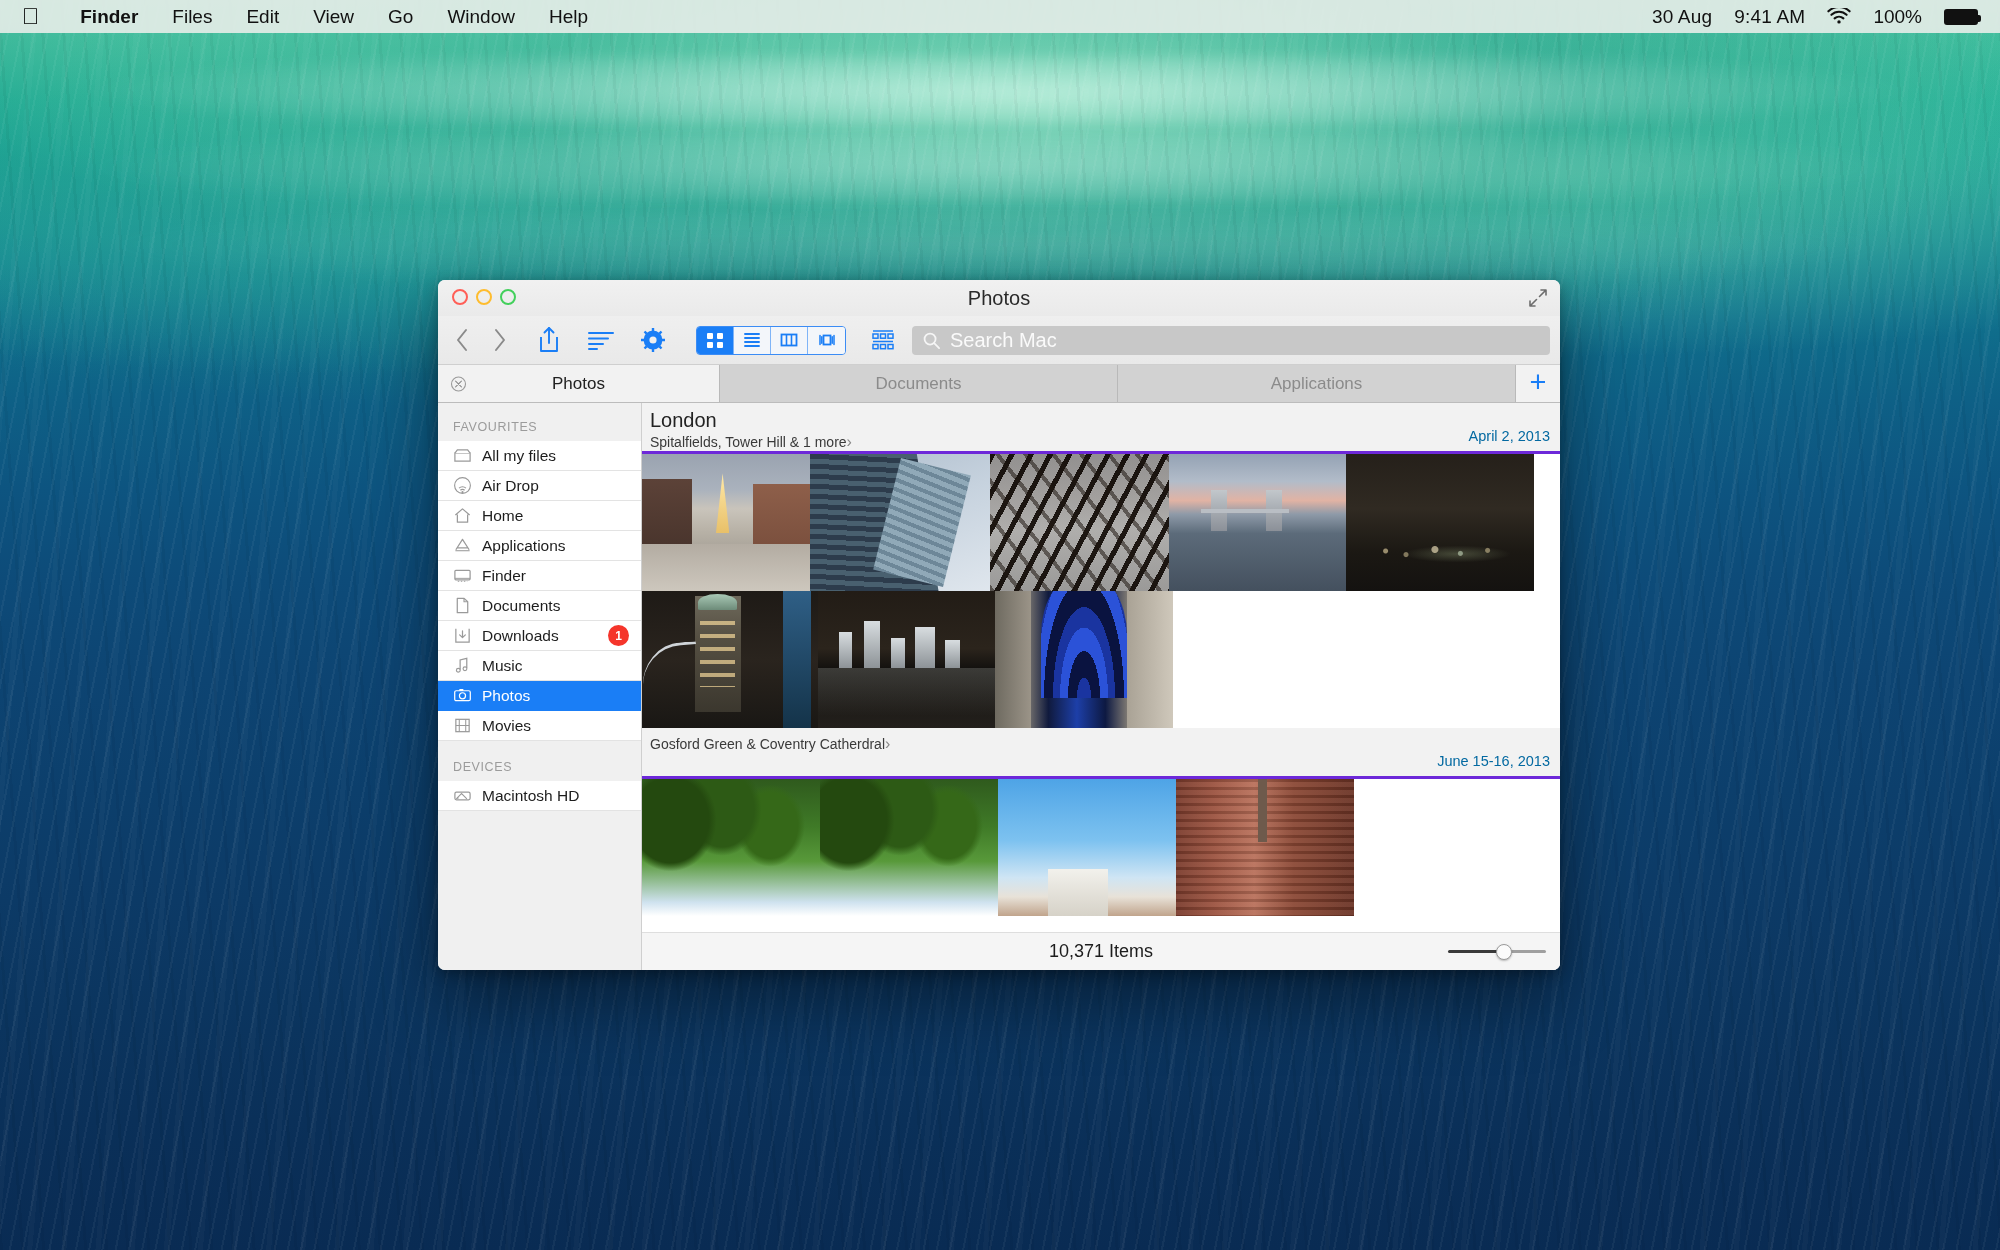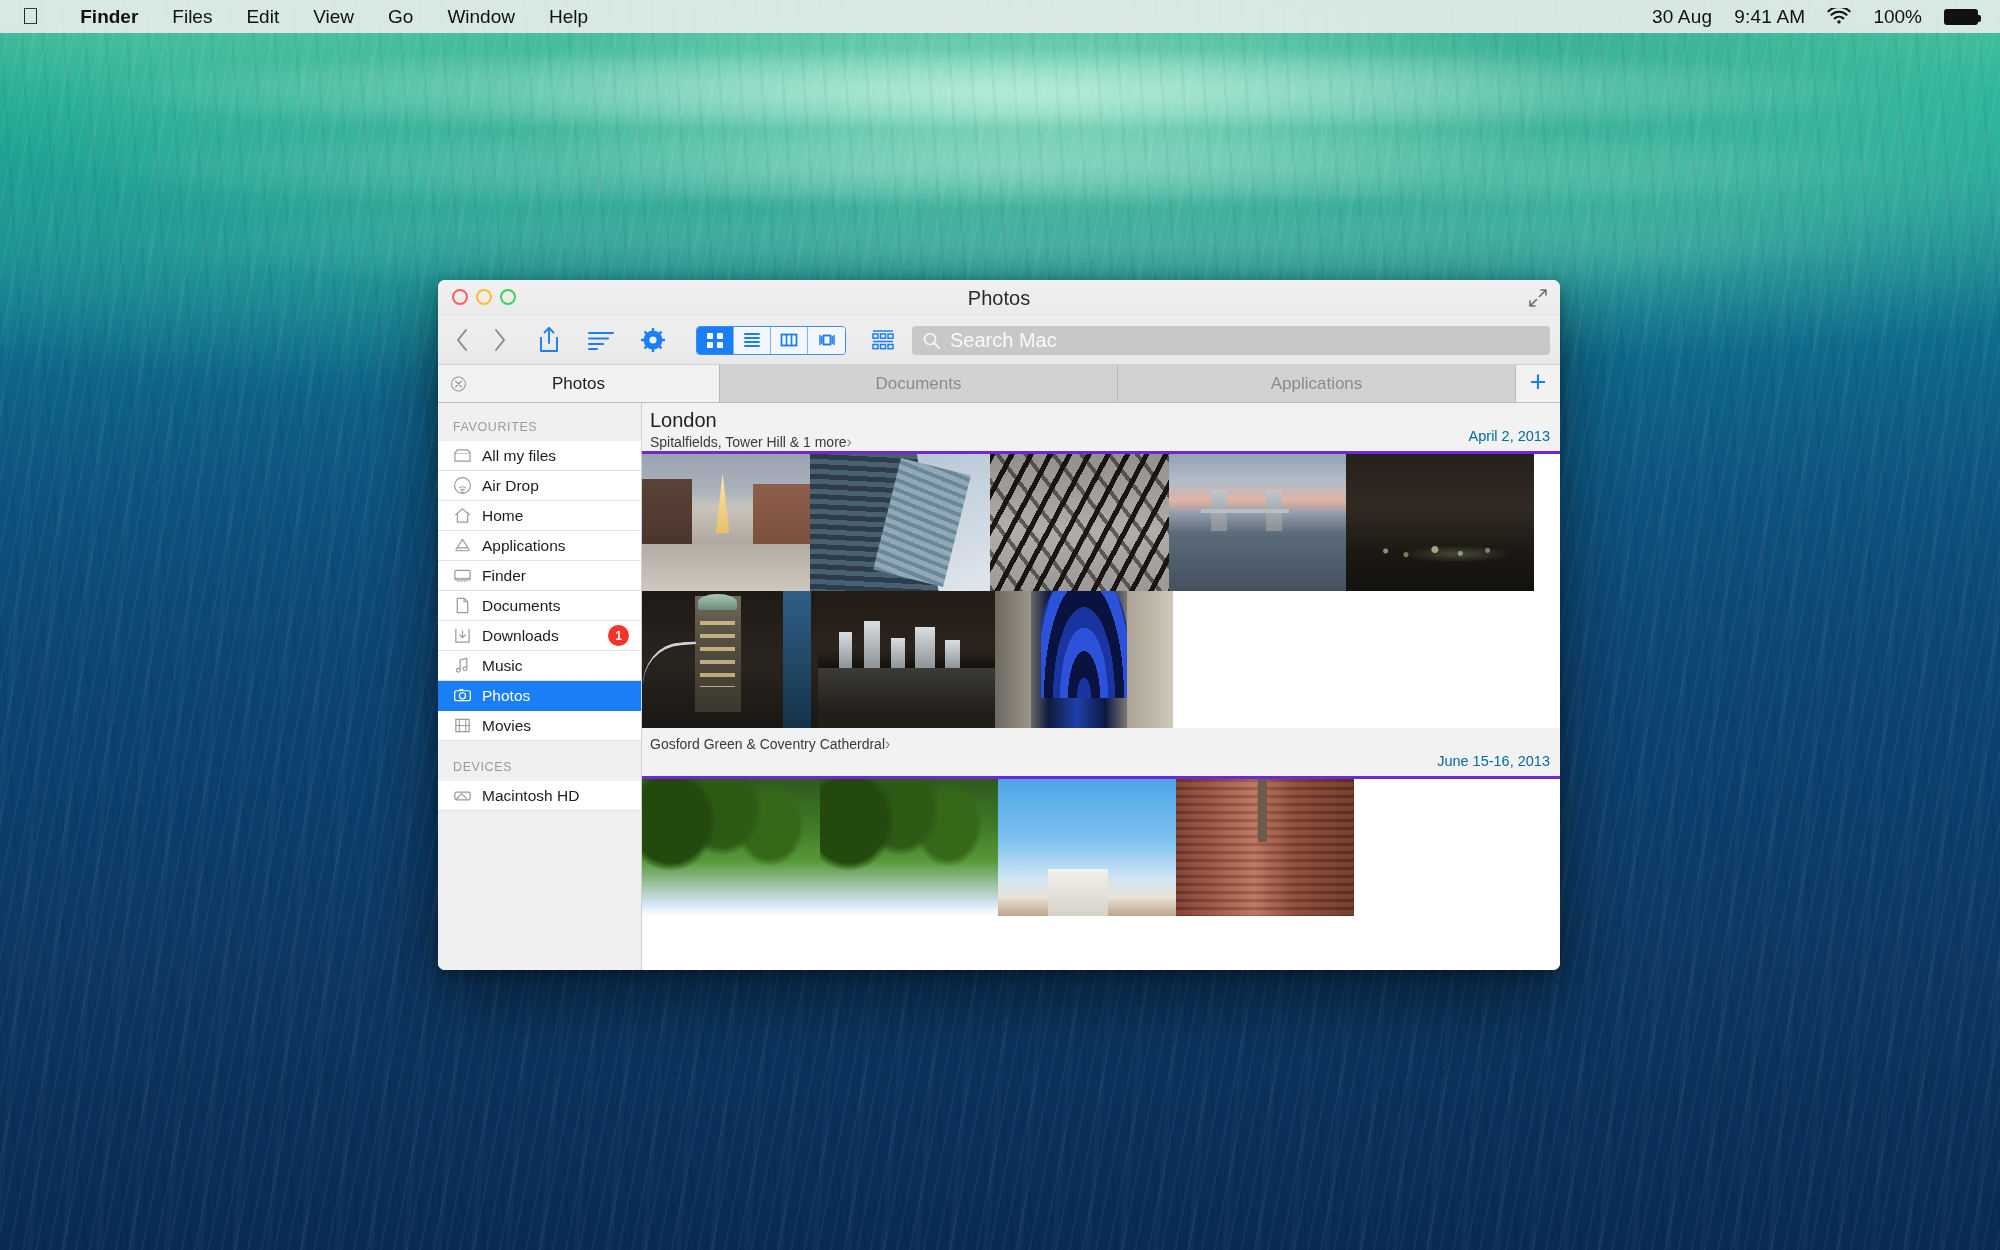--- a/index.html
+++ b/index.html
@@ -717,17 +717,25 @@
         </div>
 
         <div class="photo-row">
           <div class="ph-cell p-trees" style="width:178px"></div>
           <div class="ph-cell p-trees" style="width:178px"></div>
           <div class="ph-cell p-sky" style="width:178px"></div>
           <div class="ph-cell p-brick" style="width:178px"></div>
           <div class="ph-cell blank"></div>
         </div>
 
+        <div class="statusbar">
+          <span class="count">10,371 Items</span>
+          <div class="zoomslider">
+            <span class="track-l"></span>
+            <span class="knob"></span>
+            <span class="track-r"></span>
+          </div>
+        </div>
 
       </div>
     </div>
   </div>
 </div>
 
 </body></html>

